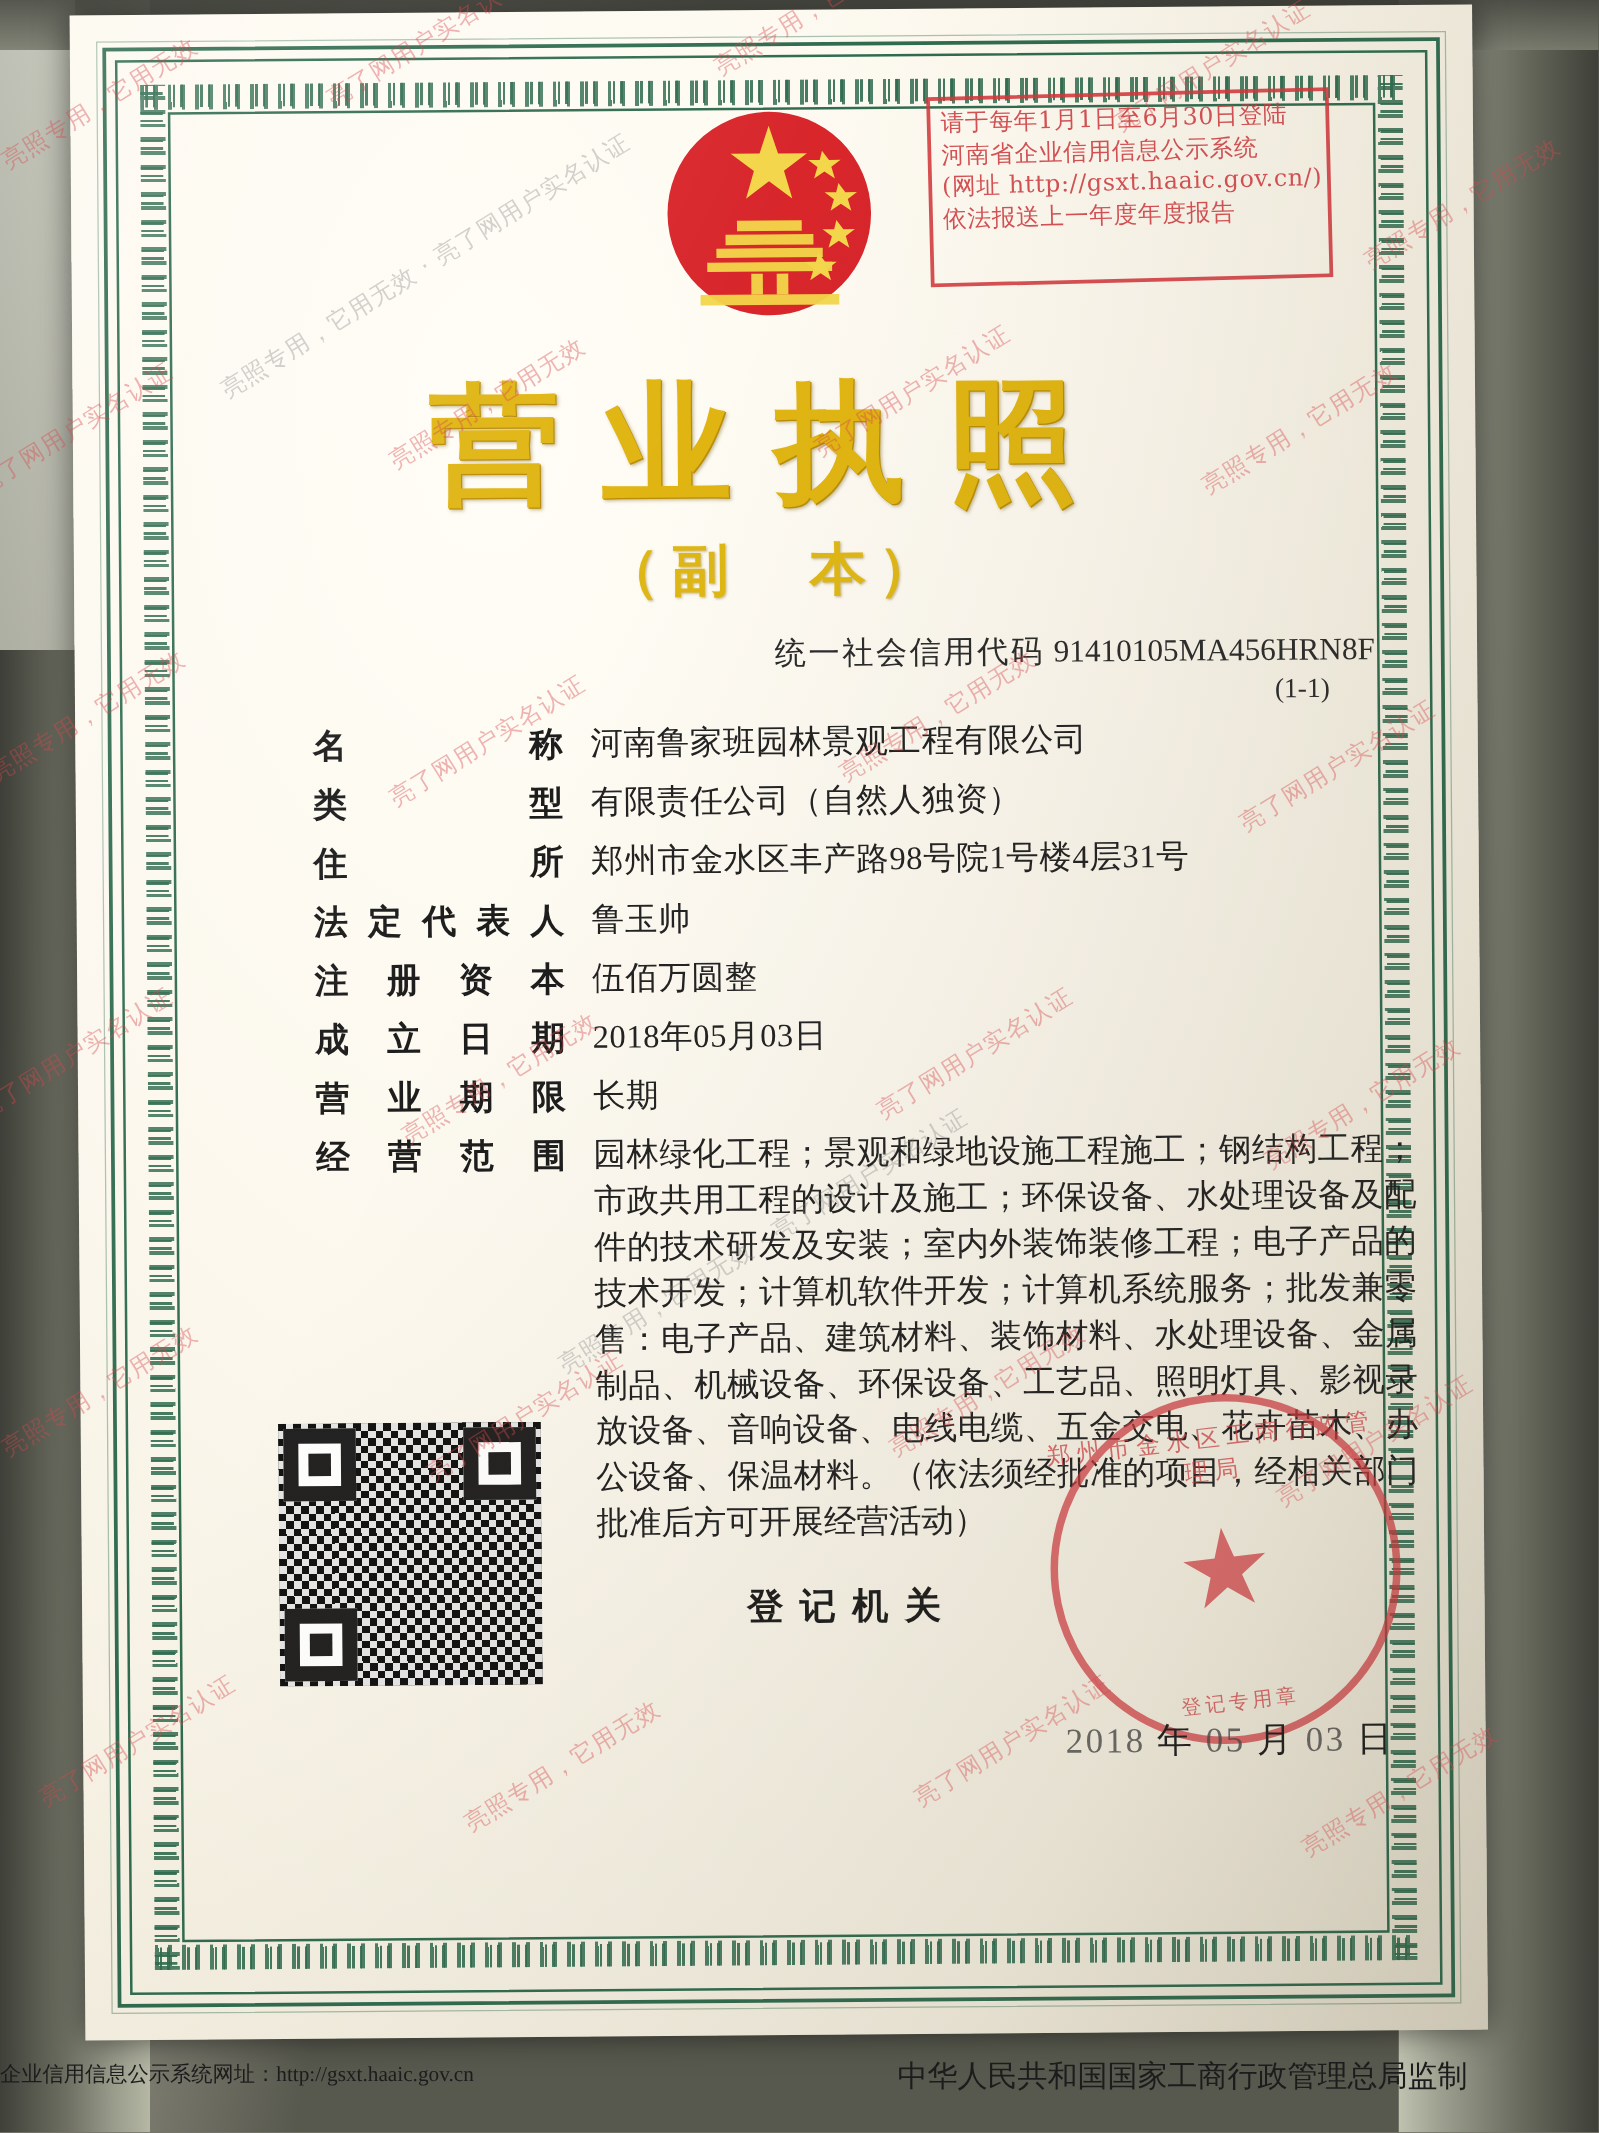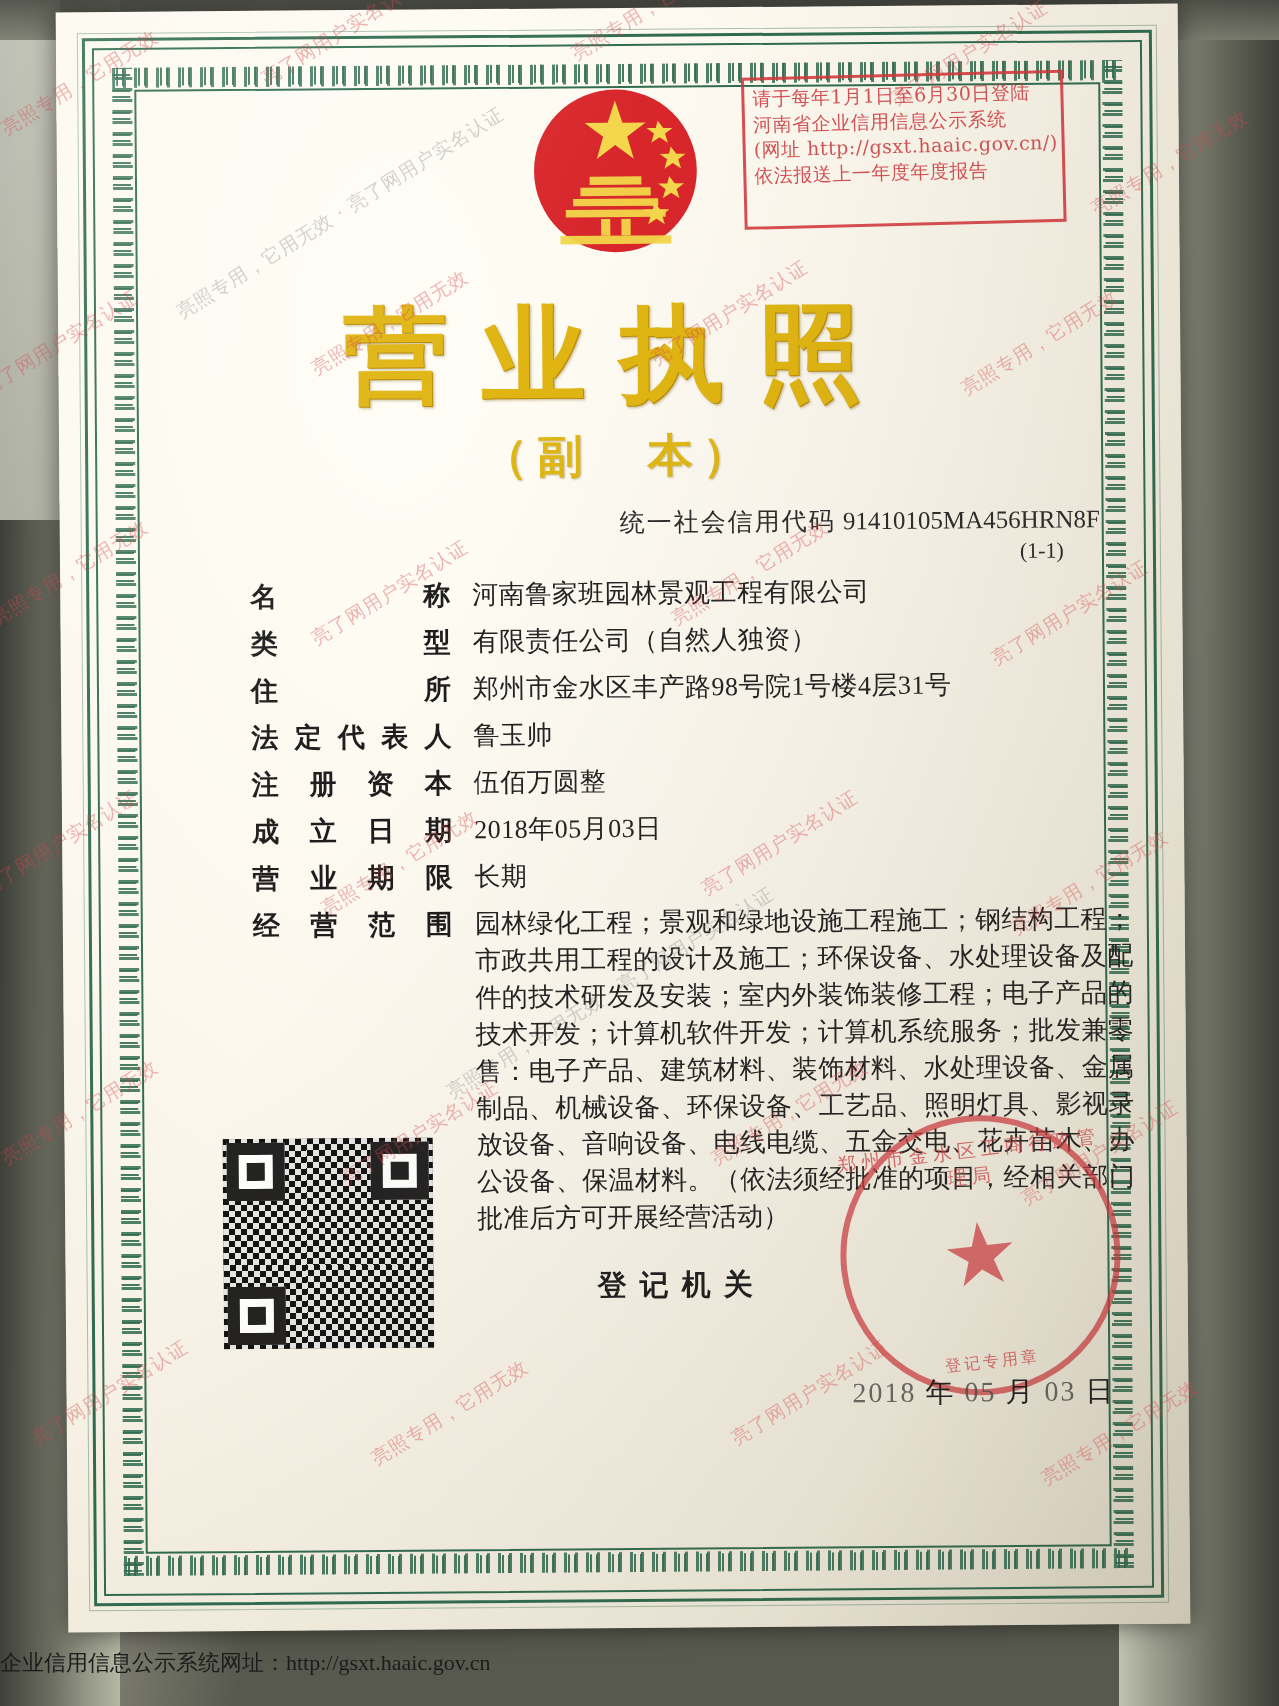--- a/index.html
+++ b/index.html
@@ -322,21 +322,21 @@
     color: #4a4a4a;
     opacity: .82;
     font-family: "Liberation Serif", serif;
   }
 
   
   .bottom-left {
     position: absolute;
     left: 0px;
     top: 1648px;
-    font-size: 22px;
+    font-size: 17px;
     color: #1c1c1c;
     white-space: nowrap;
   }
   .bottom-right {
     position: absolute;
     left: 718px;
     top: 1645px;
     font-size: 24px;
     color: #1c1c1c;
     white-space: nowrap;
@@ -518,20 +518,21 @@
       <span>年</span>
       <span class="dval">05</span>
       <span>月</span>
       <span class="dval">03</span>
       <span>日</span>
     </div>
 
   </div>
 
   <div class="bottom-left">企业信用信息公示系统网址：http://gsxt.haaic.gov.cn</div>
+  <div class="bottom-right">中华人民共和国国家工商行政管理总局监制</div>
 
   <div class="wm-layer">
     <div class="wm" style="left:-10px;  top:70px;">亮照专用，它用无效</div>
     <div class="wm" style="left:250px;  top:20px;">亮了网用户实名认证</div>
     <div class="wm" style="left:560px;  top:-5px;">亮照专用，它用无效</div>
     <div class="wm" style="left:880px;  top:40px;">亮了网用户实名认证</div>
     <div class="wm" style="left:1080px; top:150px;">亮照专用，它用无效</div>
     <div class="wm" style="left:-30px;  top:330px;">亮了网用户实名认证</div>
     <div class="wm" style="left:300px;  top:310px;">亮照专用，它用无效</div>
     <div class="wm" style="left:640px;  top:300px;">亮了网用户实名认证</div>

